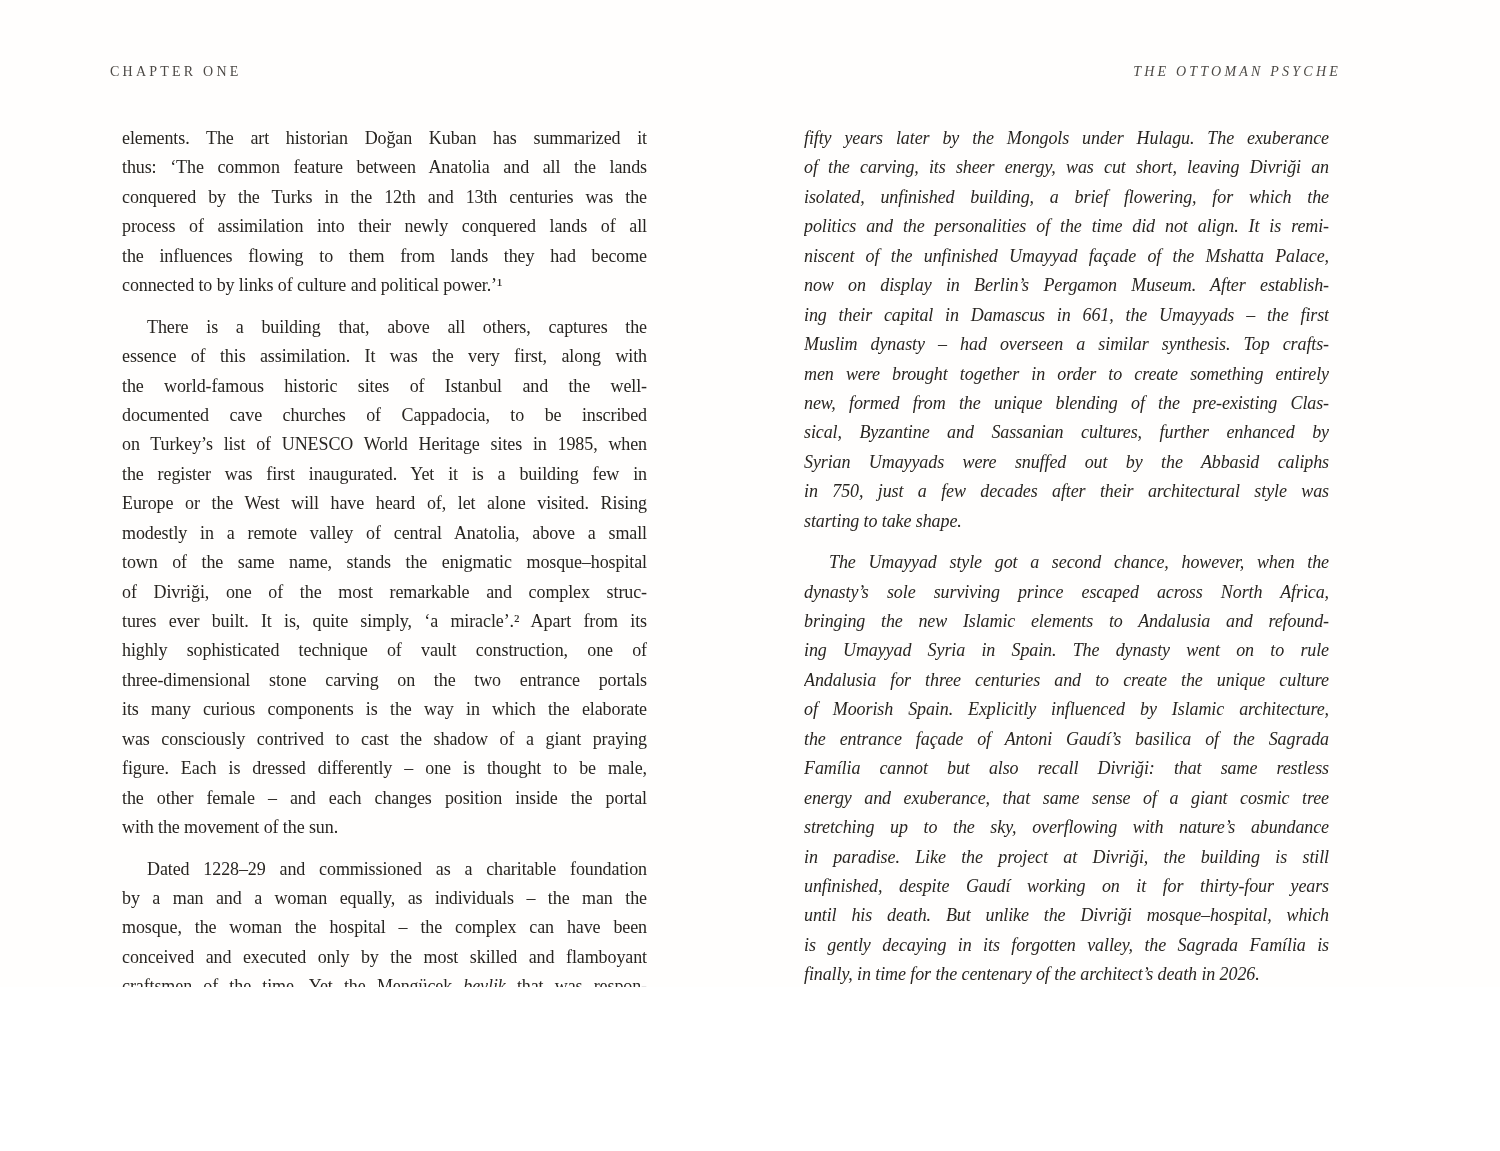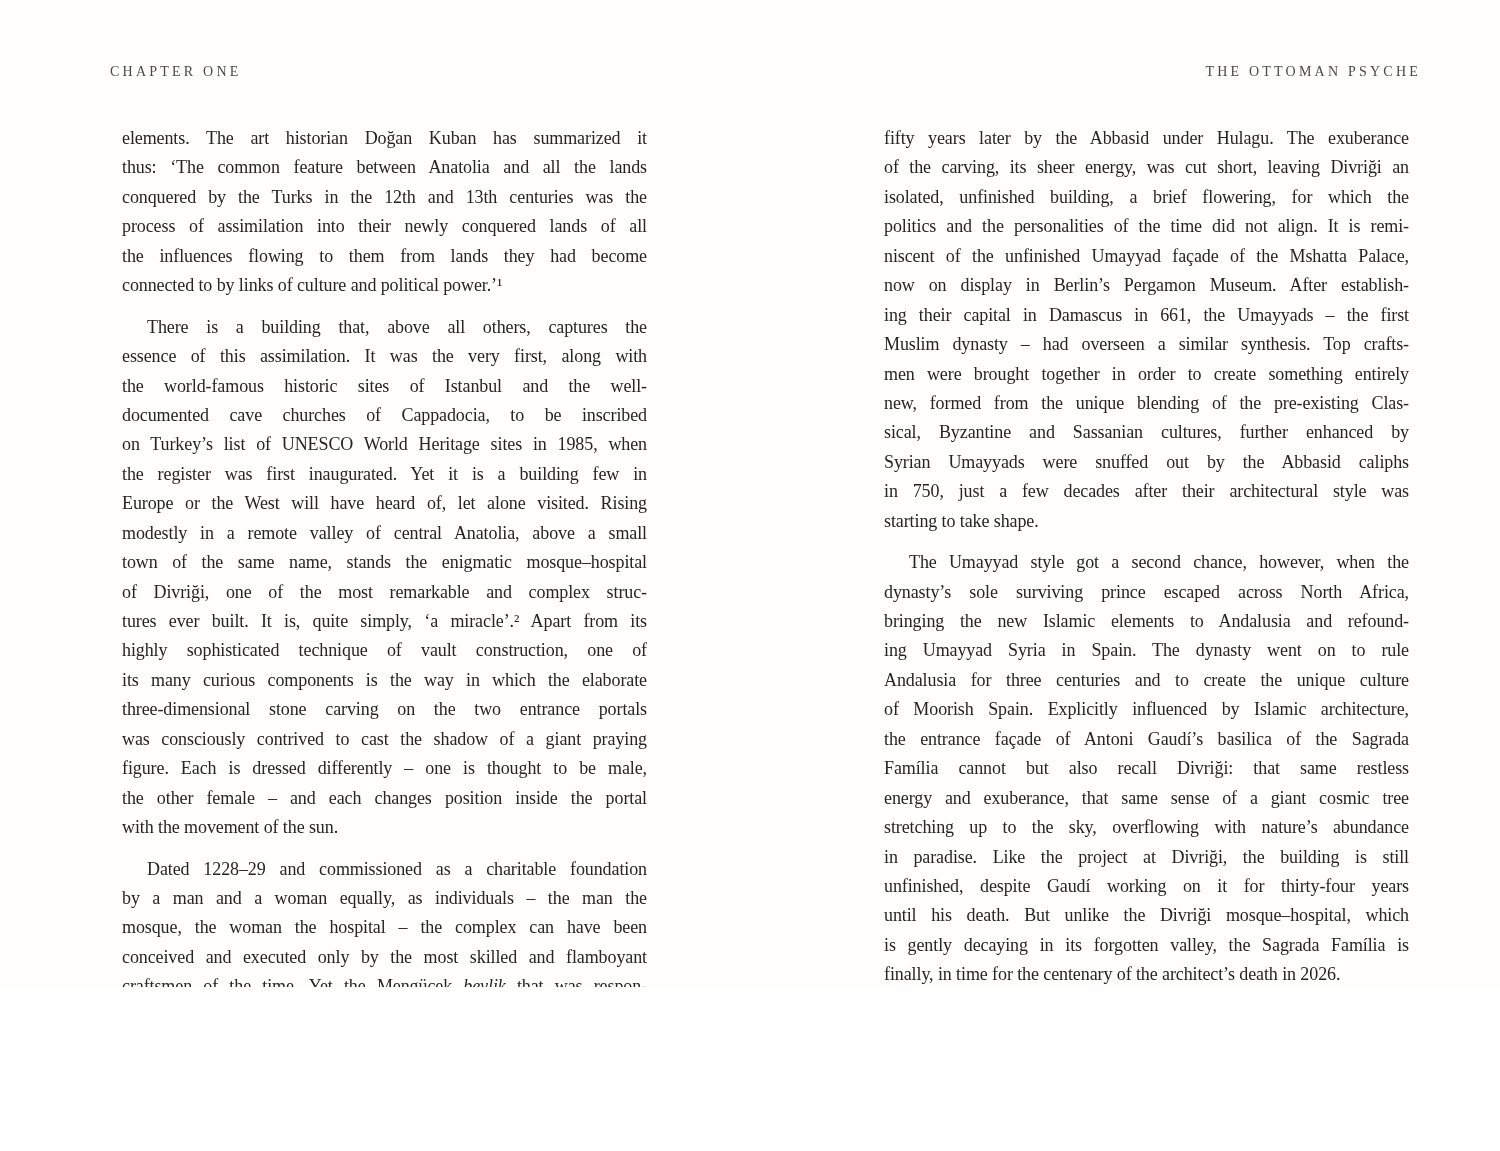--- a/index.html
+++ b/index.html
@@ -15,21 +15,21 @@
     font-family: "Liberation Serif", serif;
     color: #282521;
     overflow: hidden;
   }
   .page {
     position: absolute;
     top: 0;
     height: 100%;
   }
   .page-left  { left: 110px; width: 549px; }
-  .page-right { left: 872px; width: 549px; }
+  .page-right { left: 792px; width: 549px; font-style: italic; }
 
   .running-head {
     position: absolute;
     top: 64px;
     width: 100%;
     font-size: 14px;
     letter-spacing: 0.23em;
     color: #4c4945;
     text-transform: uppercase;
     white-space: nowrap;
@@ -89,22 +89,22 @@
           <div class="line">the world-famous historic sites of Istanbul and the well-</div>
           <div class="line">documented cave churches of Cappadocia, to be inscribed</div>
           <div class="line">on Turkey’s list of UNESCO World Heritage sites in 1985, when</div>
           <div class="line">the register was first inaugurated. Yet it is a building few in</div>
           <div class="line">Europe or the West will have heard of, let alone visited. Rising</div>
           <div class="line">modestly in a remote valley of central Anatolia, above a small</div>
           <div class="line">town of the same name, stands the enigmatic mosque–hospital</div>
           <div class="line">of Divriği, one of the most remarkable and complex struc-</div>
           <div class="line">tures ever built. It is, quite simply, ‘a miracle’.² Apart from its</div>
           <div class="line">highly sophisticated technique of vault construction, one of</div>
+          <div class="line">three-dimensional stone carving on the two entrance portals</div>
           <div class="line">its many curious components is the way in which the elaborate</div>
-          <div class="line">three-dimensional stone carving on the two entrance portals</div>
           <div class="line">was consciously contrived to cast the shadow of a giant praying</div>
           <div class="line">figure. Each is dressed differently – one is thought to be male,</div>
           <div class="line">the other female – and each changes position inside the portal</div>
           <div class="line endline">with the movement of the sun.</div>
         </div>
         <div class="paragraph">
           <div class="line indent">Dated 1228–29 and commissioned as a charitable foundation</div>
           <div class="line">by a man and a woman equally, as individuals – the man the</div>
           <div class="line">mosque, the woman the hospital – the complex can have been</div>
           <div class="line">conceived and executed only by the most skilled and flamboyant</div>
@@ -113,21 +113,21 @@
           <div class="line">that established themselves in Anatolia, was annihilated just</div>
         </div>
       </div>
     <div class="page-number">16</div>
   </div>
 
   <div class="page page-right">
     <div class="running-head">THE OTTOMAN PSYCHE</div>
     <div class="text-block" id="right-col">
         <div class="paragraph">
-          <div class="line">fifty years later by the Abbasid under Hulagu. The exuberance</div>
+          <div class="line">fifty years later by the Mongols under Hulagu. The exuberance</div>
           <div class="line">of the carving, its sheer energy, was cut short, leaving Divriği an</div>
           <div class="line">isolated, unfinished building, a brief flowering, for which the</div>
           <div class="line">politics and the personalities of the time did not align. It is remi-</div>
           <div class="line">niscent of the unfinished Umayyad façade of the Mshatta Palace,</div>
           <div class="line">now on display in Berlin’s Pergamon Museum. After establish-</div>
           <div class="line">ing their capital in Damascus in 661, the Umayyads – the first</div>
           <div class="line">Muslim dynasty – had overseen a similar synthesis. Top crafts-</div>
           <div class="line">men were brought together in order to create something entirely</div>
           <div class="line">new, formed from the unique blending of the pre-existing Clas-</div>
           <div class="line">sical, Byzantine and Sassanian cultures, further enhanced by</div>

